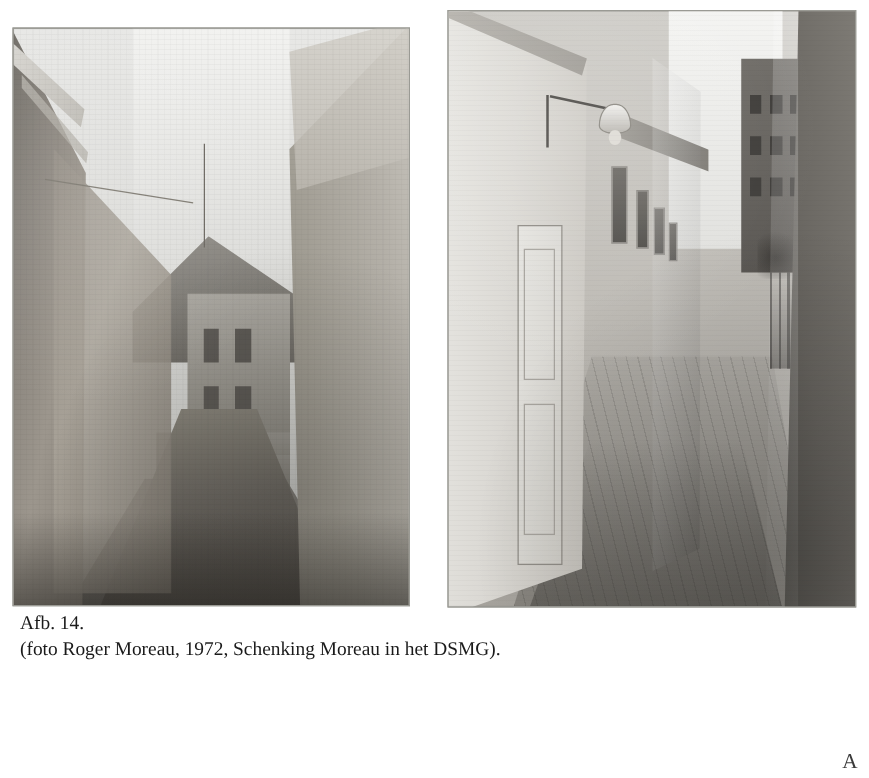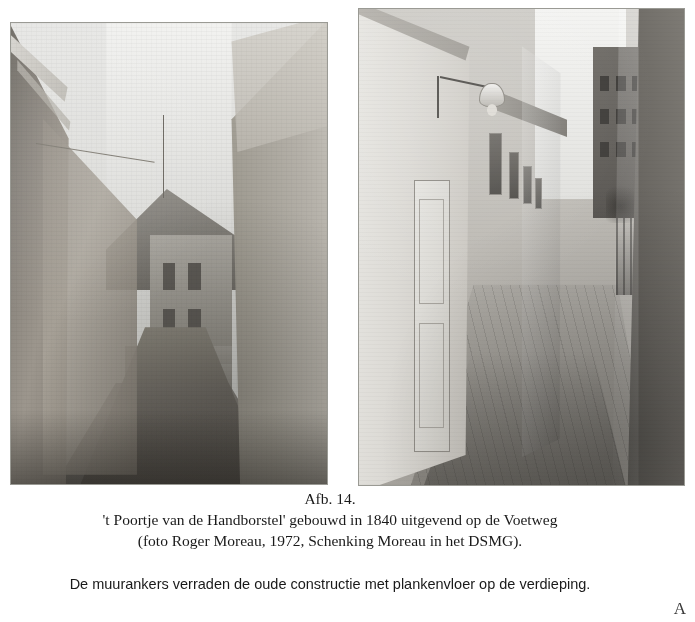--- a/index.html
+++ b/index.html
@@ -335,24 +335,24 @@
   .r-grain {
     position: absolute; inset: 0;
     background:
       radial-gradient(circle at 30% 20%, rgba(255,255,255,.12), rgba(0,0,0,0) 45%),
       radial-gradient(circle at 85% 90%, rgba(0,0,0,.20), rgba(0,0,0,0) 50%);
   }
 
   
   .captions {
     position: absolute;
-    left: 0;
+    left: 16px;
     top: 488px;
     width: 602px;
-    text-align: center;
+    text-align: left;
   }
   .cap-block {
     margin: 0 auto;
     width: 660px;
   }
   .cap-label {
     font-size: 15.5px;
     line-height: 21px;
     margin: 0;
   }
@@ -461,25 +461,23 @@
         <div class="r-grain"></div>
       </div>
     </div>
 
   </div>
 
   <div class="captions">
 
     <div class="cap-block first">
       <p class="cap-label">Afb. 14.</p>
-      <p class="cap-line">'t Poortje van de Handborstel' gebouwd in 1840 uitgevend op de Voetweg</p>
       <p class="cap-line">(foto Roger Moreau, 1972, Schenking Moreau in het DSMG).</p>
     </div>
 
     <div class="cap-block second">
-      <p class="cap-line">De muurankers verraden de oude constructie met plankenvloer op de verdieping.</p>
     </div>
 
   </div>
 
   <div class="corner-mark">A</div>
 
 </div>
 
 </body></html>

